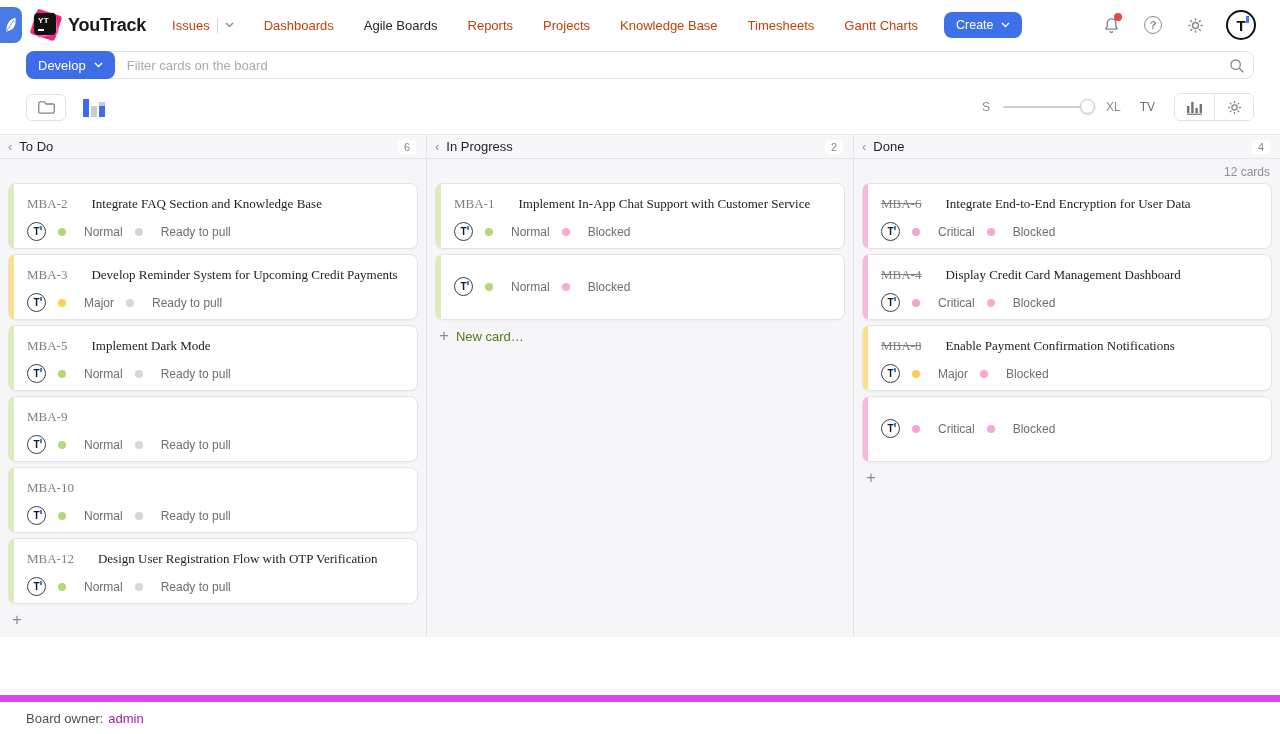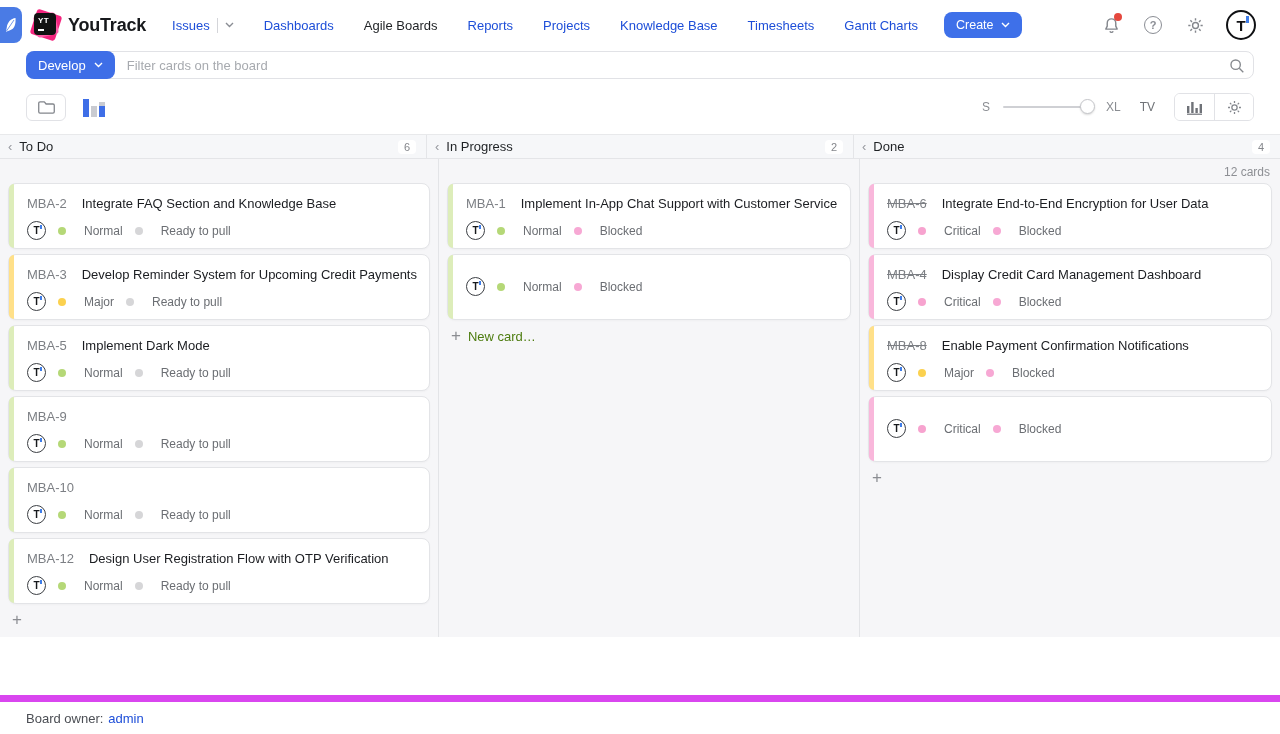--- a/index.html
+++ b/index.html
@@ -18,21 +18,21 @@
   .logo-mark .pink { position:absolute; inset:1px; background:#f4257e; transform:rotate(18deg); border-radius:3px; }
   .logo-mark .pink2 { position:absolute; inset:3px; background:#ff5ca8; transform:rotate(-12deg); border-radius:3px; }
   .logo-mark .black {
     position:absolute; left:2px; top:2px; width:22px; height:22px; background:#111;
     border-radius:4px; color:#fff; font-size:8px; font-weight:bold; line-height:10px;
     padding:3px 0 0 4px; letter-spacing:.5px;
   }
   .logo-mark .black u { display:block; width:6px; height:2px; background:#fff; margin-top:3px; text-decoration:none; }
   .wordmark { font-size:18px; font-weight:bold; color:#17191c; margin-right:26px; letter-spacing:-.2px; }
   .nav { display:flex; align-items:center; gap:30px; font-size:13px; }
-  .nav-link { color:#1d4ed8; text-decoration:none; cursor:pointer; white-space:nowrap; }
+  .nav-link { color:#c2410c; text-decoration:none; cursor:pointer; white-space:nowrap; }
   .nav-link.active { color:#1e2124; }
   .issues-group { display:flex; align-items:center; gap:7px; }
   .nav-divider { width:1px; height:15px; background:#d4d5d9; }
   .btn-create {
     margin-left:26px; background:#3e70e9; color:#fff; border:none; border-radius:8px;
     height:26px; padding:0 12px; font-size:12.5px; display:flex; align-items:center; gap:7px; cursor:pointer;
     font-family:"Liberation Sans", sans-serif;
   }
   .top-icons { margin-left:auto; display:flex; align-items:center; gap:20px; }
   .icon-btn { position:relative; width:22px; height:22px; display:flex; align-items:center; justify-content:center; cursor:pointer; background:none; border:none; }
@@ -78,40 +78,40 @@
   .board-content { display:flex; height:478px; background:#f6f6f8; position:relative; }
   .board-total { position:absolute; top:6px; right:10px; font-size:12px; color:#8d8f94; }
   .column { flex:1; padding:24px 8px 0 8px; }
   .column + .column { border-left:1px solid #e3e4e7; }
   .card {
     position:relative; background:#fff; border:1px solid #e3e4e7; border-radius:8px;
     height:66px; margin-bottom:5px; padding:12px 12px 0 18px; cursor:pointer;
     box-shadow:0 1px 2px rgba(0,0,0,.03);
   }
   .stripe { position:absolute; left:0; top:0; bottom:0; width:5px; border-radius:8px 0 0 8px; }
-  .card-head { display:flex; align-items:baseline; gap:15px; font-size:13px; white-space:nowrap; overflow:hidden; }
+  .card-head { display:flex; align-items:baseline; gap:24px; font-size:13px; white-space:nowrap; overflow:hidden;font-family:Liberation Serif, serif; }
   .card-id { color:#7c7f84; }
   .card-id.done { text-decoration:line-through; }
   .card-title { color:#1b1d21; }
   .card-meta { display:flex; align-items:center; gap:12px; margin-top:10px; }
   .avatar {
     width:19px; height:19px; border:1.5px solid #3c3f44; border-radius:50%; background:#fff;
     display:flex; align-items:center; justify-content:center; position:relative; flex:none;
   }
   .avatar b { font-size:10px; color:#17191c; }
   .avatar i { position:absolute; top:3px; right:3px; width:2px; height:4px; background:#3f7de8; }
   .tag { display:flex; align-items:center; gap:18px; font-size:12px; color:#6b6e73; }
   .dot { width:8px; height:8px; border-radius:50%; flex:none; }
   .col-footer { color:#8b8d92; font-size:13px; padding:4px 0 0 4px; display:flex; align-items:center; gap:7px; cursor:pointer; width:fit-content; }
   .plus-icon::before { content:"+"; font-size:17px; line-height:14px; color:#8b8d92; }
   .new-card-label { color:#4d7c0f; }
   
   .bottom-gap { height:58px; background:#fff; }
   .page-footer { height:39px; border-top:7px solid #d946ef; display:flex; align-items:center; padding:0 26px; font-size:13px; color:#4b4e54; gap:5px; }
-  .owner-link { color:#1d4ed8; text-decoration:none; cursor:pointer; }
+  .owner-link { color:#a21caf; text-decoration:none; cursor:pointer; }
   svg { display:block; }
 </style>
 </head>
 <body>
 
 <header class="topbar">
   <div class="feather-tab">
     <svg width="12" height="16" viewBox="0 0 12 16">
       <path d="M10.5 1C6 1.5 2.5 5 1.8 10.2L1 14.8l4-1.6C9.5 12 11 7 10.5 1z" fill="#fff"></path>
       <path d="M1.5 14L9 3" stroke="#4a7be5" stroke-width="0.8"></path>

